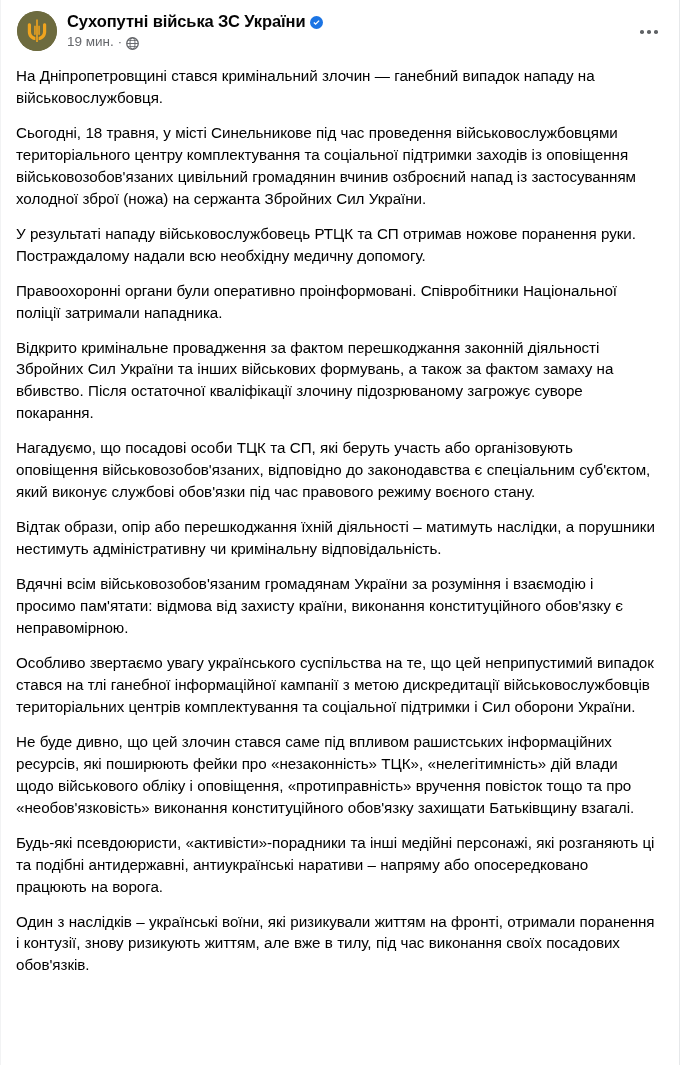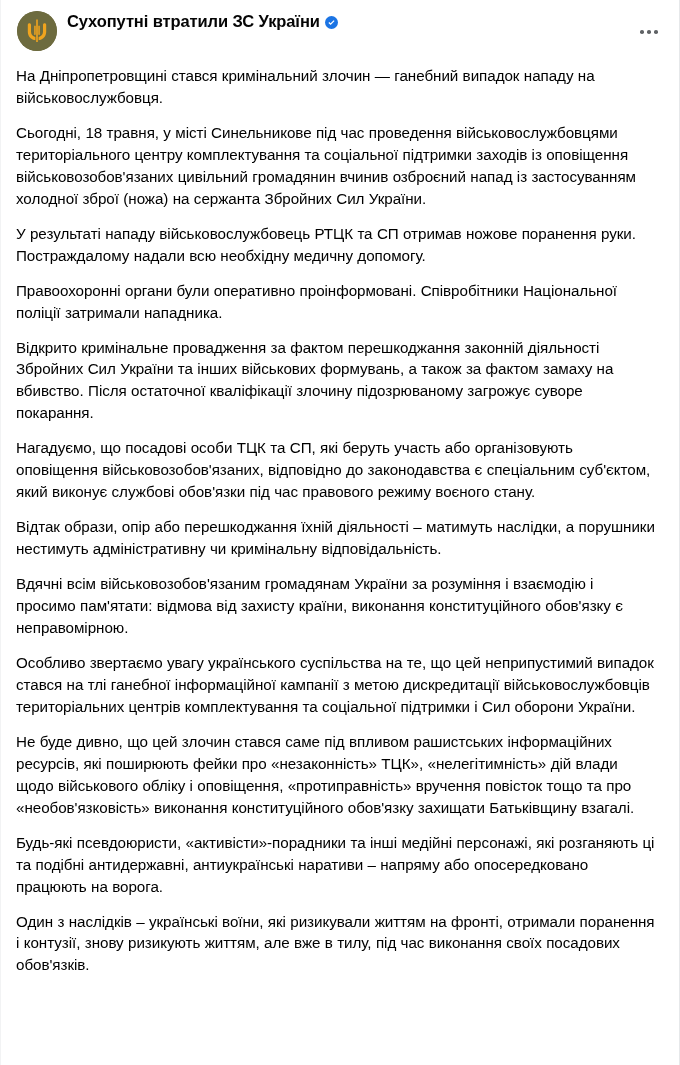--- a/index.html
+++ b/index.html
@@ -160,25 +160,37 @@
           <path d="M12.4 12.2c.9 0 1.6.7 1.6 1.6v6.9c0 2.6 1.6 4.4 3.7 5.1l.7.2v3.3l-1-.2c-3.7-.9-6.6-3.9-6.6-8.4v-6.9c0-.9.7-1.6 1.6-1.6z"></path>
           <path d="M27.6 12.2c.9 0 1.6.7 1.6 1.6v6.9c0 4.5-2.9 7.5-6.6 8.4l-1 .2v-3.3l.7-.2c2.1-.7 3.7-2.5 3.7-5.1v-6.9c0-.9.7-1.6 1.6-1.6z"></path>
           <path d="M17.2 14.8h1.5v8.4c0 .6-.5 1-1 .8-.3-.1-.5-.4-.5-.8z"></path>
           <path d="M21.3 14.8h1.5v8.4c0 .4-.2.7-.5.8-.5.2-1-.2-1-.8z"></path>
         </g>
       </svg>
     </div>
 
     <div class="header-text">
       <div class="name-row">
-        <span class="page-name">Сухопутні втратили ЗС України</span>
+        <span class="page-name">Сухопутні війська ЗС України</span>
         <span class="verified-badge">
           <svg viewBox="0 0 16 16" xmlns="http://www.w3.org/2000/svg" aria-hidden="true">
             <circle cx="8" cy="8" r="8" fill="#1b74e4"></circle>
             <path d="M6.9 11.2 4.2 8.6l1.1-1.2 1.6 1.5 3.8-3.8 1.1 1.1z" fill="#ffffff"></path>
+          </svg>
+        </span>
+      </div>
+      <div class="meta-row">
+        <span class="meta-time">19 мин.</span>
+        <span class="meta-dot">·</span>
+        <span class="globe-icon">
+          <svg viewBox="0 0 16 16" xmlns="http://www.w3.org/2000/svg" aria-hidden="true">
+            <circle cx="8" cy="8" r="7.1" fill="none" stroke="#65676b" stroke-width="1.6"></circle>
+            <ellipse cx="8" cy="8" rx="3.1" ry="7.1" fill="none" stroke="#65676b" stroke-width="1.2"></ellipse>
+            <path d="M1.3 8h13.4" stroke="#65676b" stroke-width="1.2"></path>
+            <path d="M2.6 4.3h10.8M2.6 11.7h10.8" stroke="#65676b" stroke-width="1"></path>
           </svg>
         </span>
       </div>
     </div>
 
     <div class="menu-button">
       <span class="dots">
         <i></i>
           <i></i>
           <i></i>

